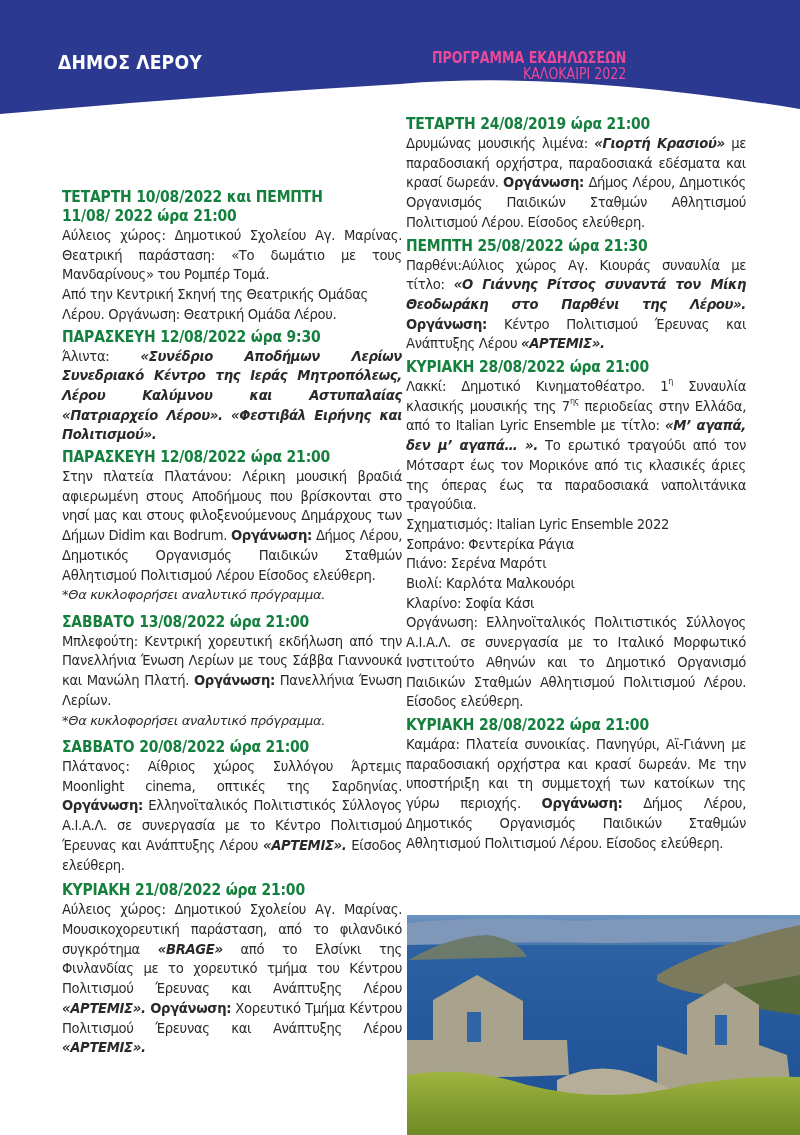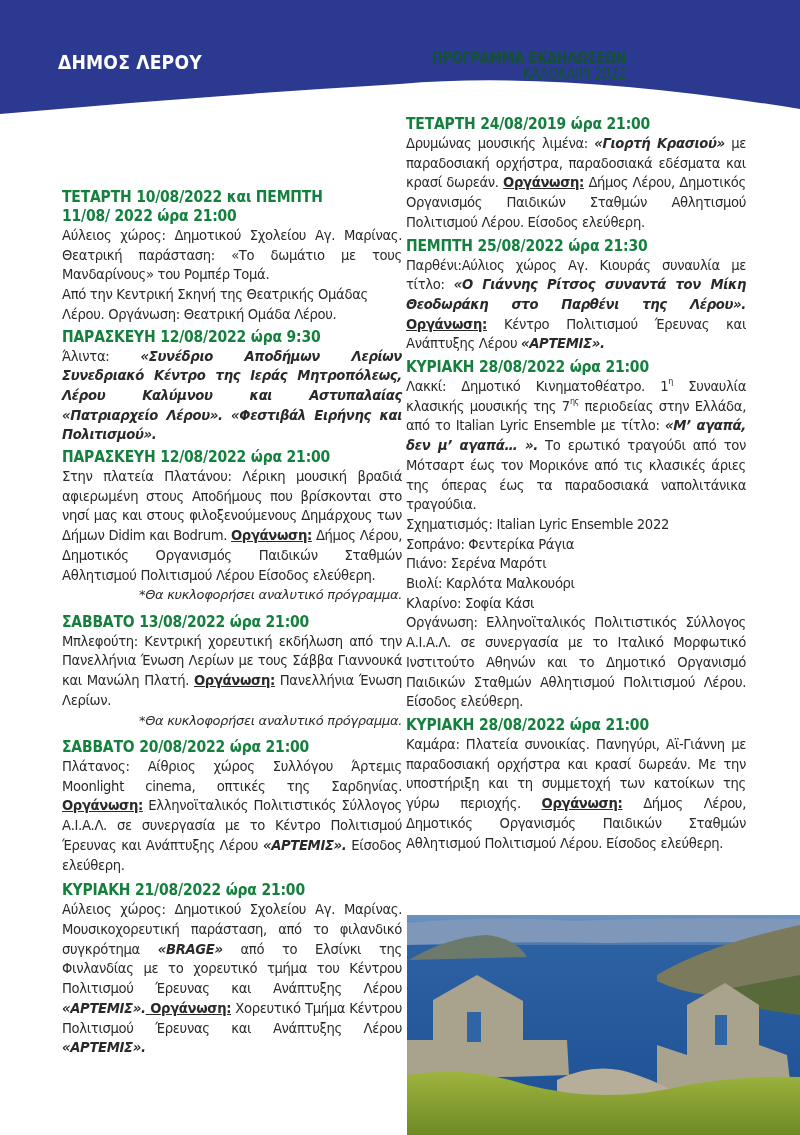--- a/index.html
+++ b/index.html
@@ -2,36 +2,36 @@
 <html><head>
 <meta charset="utf-8">
 <style>
   * { box-sizing: border-box; margin: 0; padding: 0; }
   html, body { width: 800px; height: 1135px; background: #ffffff; overflow: hidden; }
   body { position: relative; font-family: "DejaVu Sans", sans-serif; color: #2a2a2a; }
 
   .header { position: absolute; left: 0; top: 0; width: 684px; height: 125px; }
   .header svg { position: absolute; left: 0; top: 0; }
   .brand { position: absolute; left: 58px; top: 50px; color: #fff; font-family: "DejaVu Sans", sans-serif; font-weight: bold; font-size: 20px; letter-spacing: 0.2px; transform: scaleX(0.86); transform-origin: left center; }
-  .prog { position: absolute; right: 58px; top: 50px; color: #14532d; text-align: right; }
+  .prog { position: absolute; right: 58px; top: 50px; color: #ec4899; text-align: right; }
   .prog .l1 { font-weight: bold; font-size: 15px; line-height: 16px; transform: scaleX(0.84); transform-origin: right center; white-space: nowrap; }
   .prog .l2 { font-size: 15px; line-height: 16px; transform: scaleX(0.84); transform-origin: right center; white-space: nowrap; }
 
   .col { position: absolute; width: 340px; }
   .col-left { left: 62px; top: 188px; }
   .col-right { left: 406px; top: 115px; }
 
   .event { margin-bottom: 3px; }
   .ev-title { color: #15803d; font-weight: bold; font-size: 15px; line-height: 19px; letter-spacing: -0.2px; }
   .ev-title span { display: inline-block; transform: scaleX(0.93); transform-origin: left center; white-space: nowrap; }
   .ev-body { font-size: 13.2px; line-height: 19.7px; text-align: justify; letter-spacing: -0.35px; }
   .ev-body p { margin: 0; }
-  .ev-body b { font-weight: bold; text-decoration: underline; }
+  .ev-body b { font-weight: bold; }
   .ev-body .bi { font-weight: bold; font-style: italic; }
-  .note { font-style: italic; text-align: right; font-size: 13px; line-height: 19.5px; letter-spacing: -0.3px; }
+  .note { font-style: italic; text-align: left; font-size: 13px; line-height: 19.5px; letter-spacing: -0.3px; }
   sup { font-size: 8px; vertical-align: top; line-height: 10px; }
 
   .photo { position: absolute; left: 407px; top: 915px; width: 393px; height: 220px; overflow: hidden; }
 </style>
 </head>
 <body>
 
 <div class="header">
   <svg width="800" height="125" viewBox="0 0 800 125">
     <path d="M0,0 L800,0 L800,109 Q560,70 400,84 Q200,96 0,114 Z" fill="#2b3990"></path>

